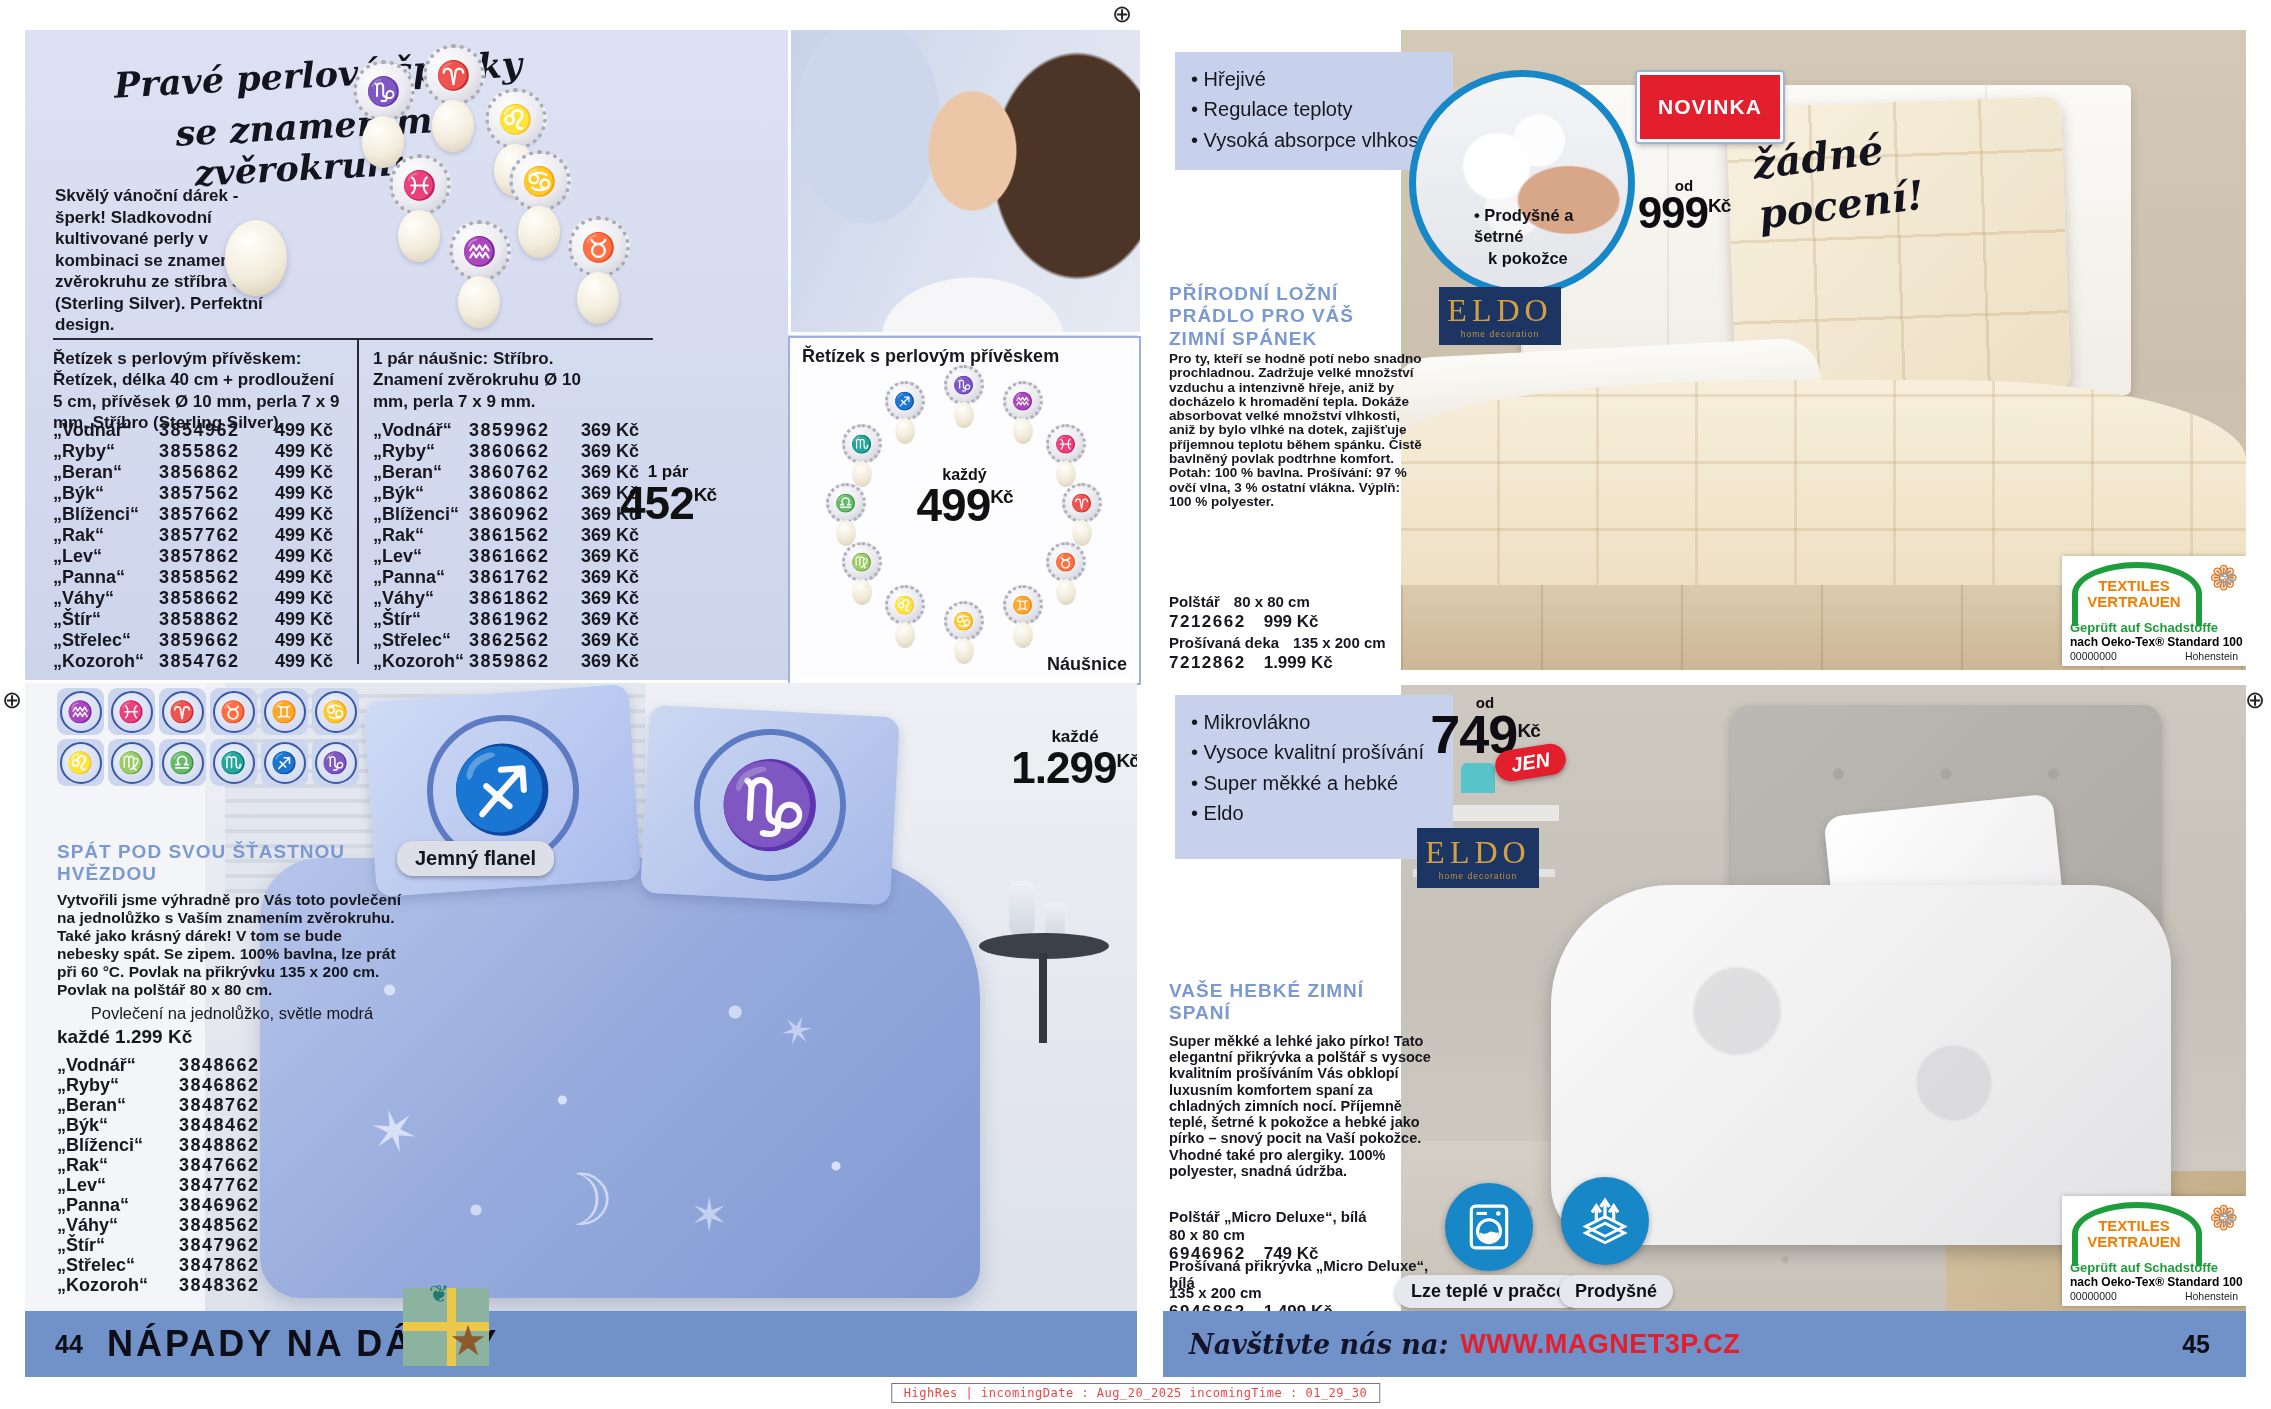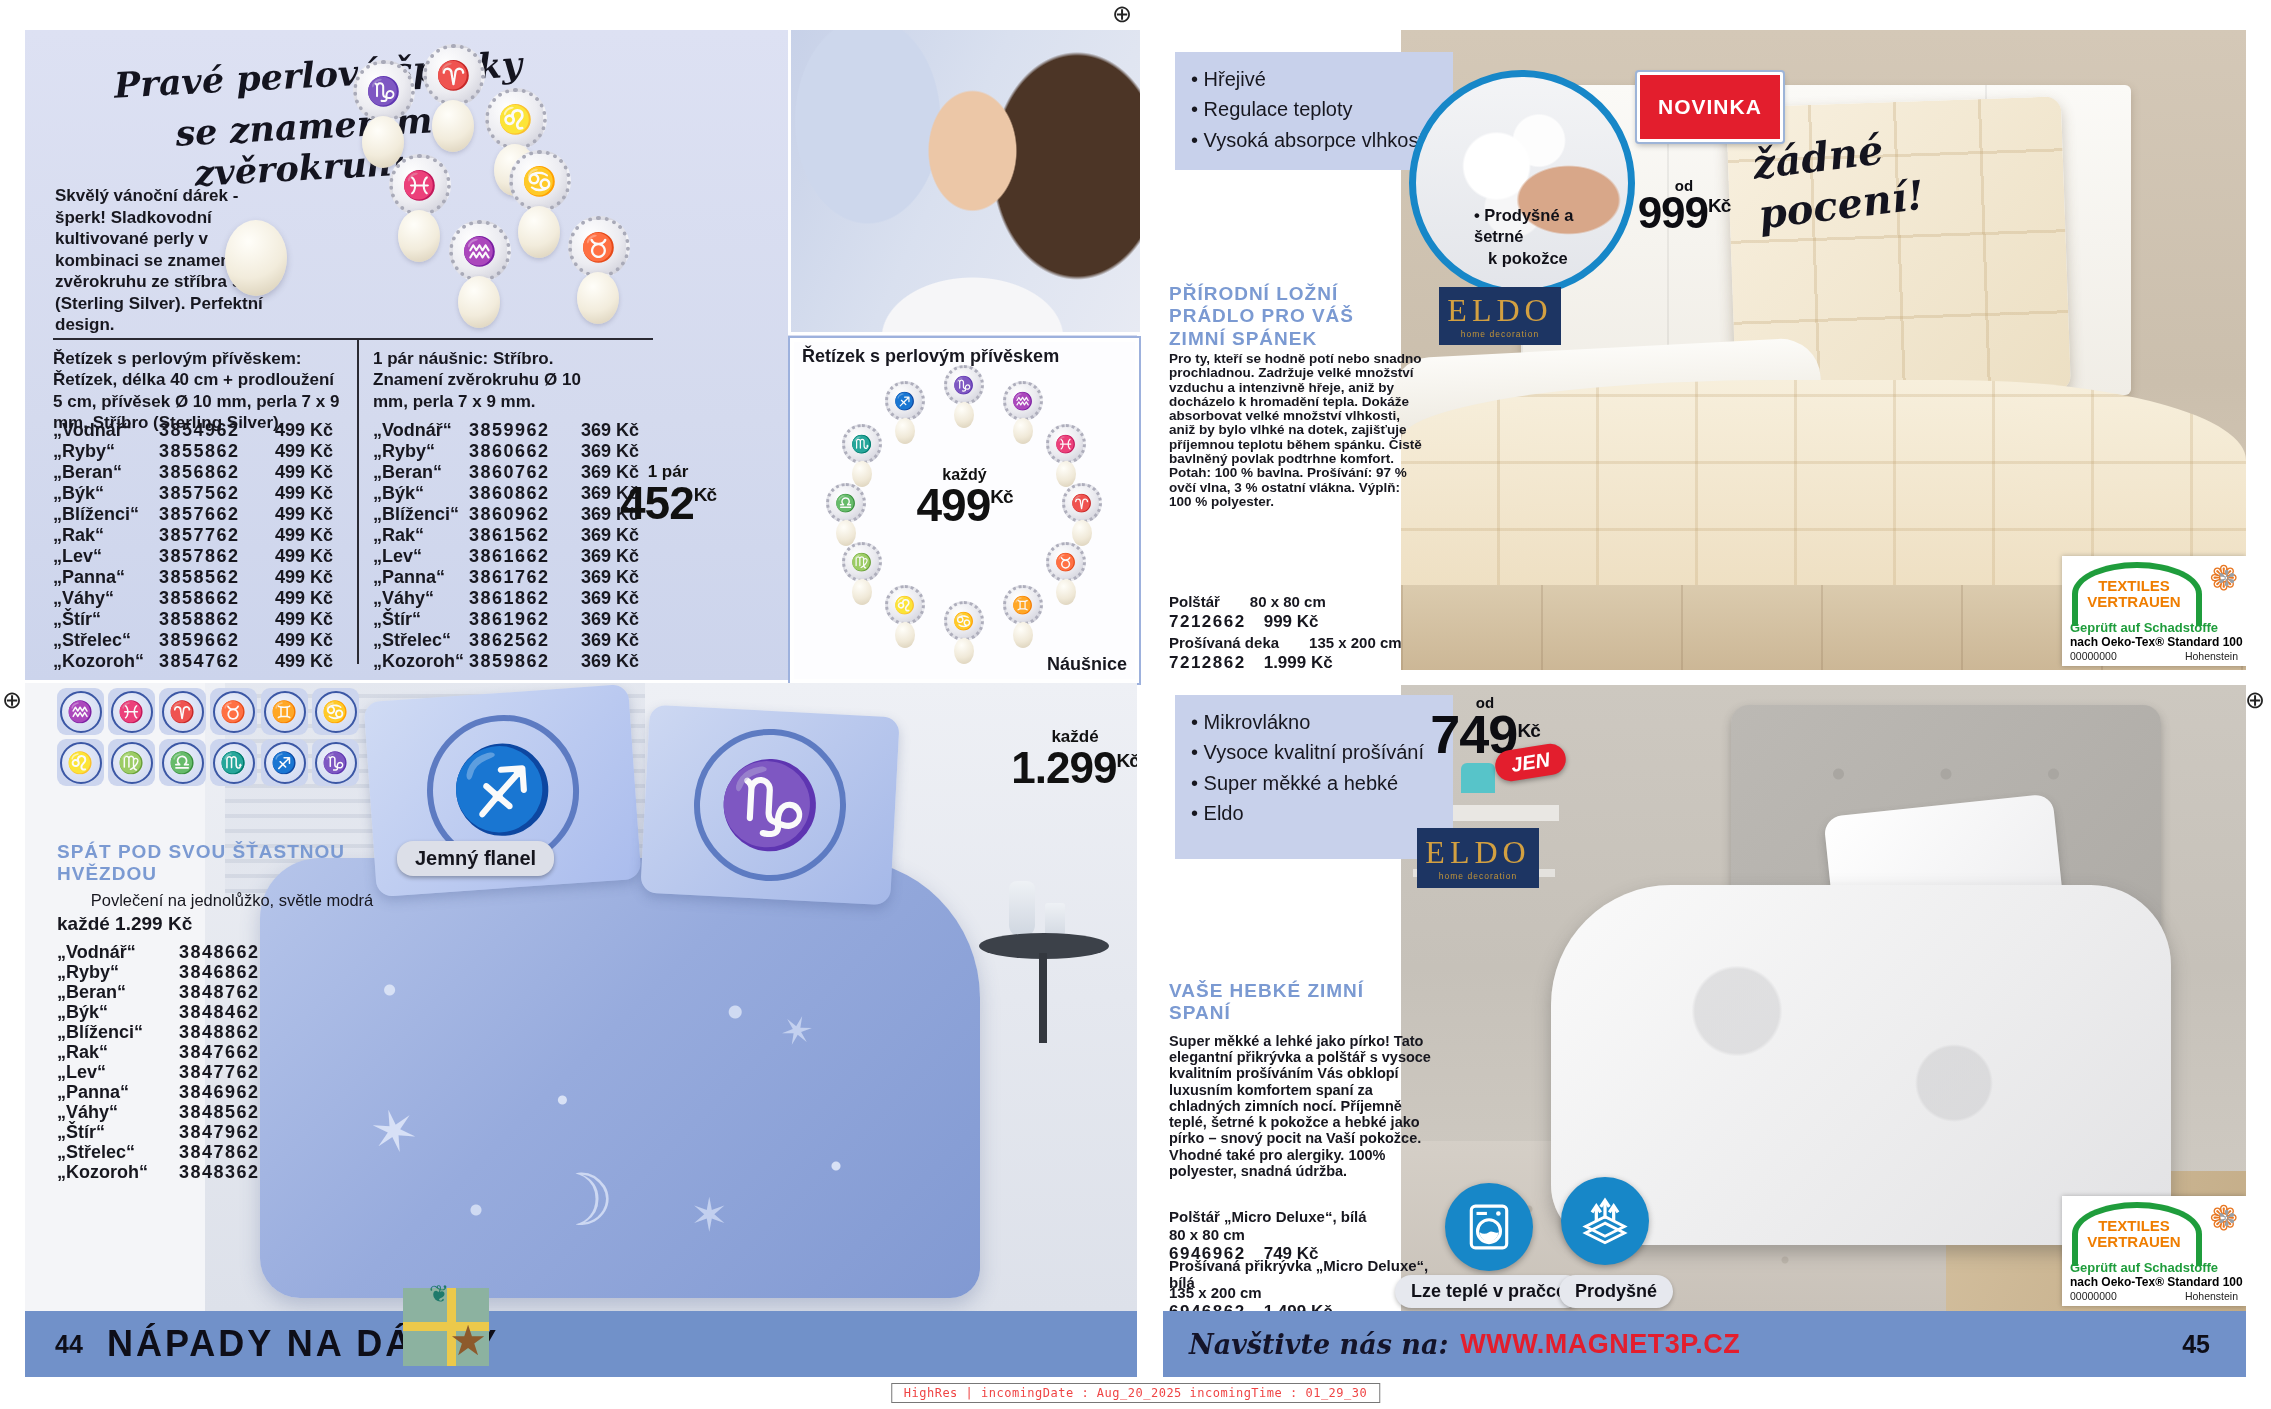--- a/index.html
+++ b/index.html
@@ -197,21 +197,21 @@
   .eldo{position:absolute;background:#1d3563;color:#d3a041;display:flex;flex-direction:column;
       align-items:center;justify-content:center;}
   #eldo1{left:276px;top:257px;width:122px;height:58px;}
   #eldo2{left:254px;top:143px;width:122px;height:60px;}
   .eldo .nm{font-family:"Liberation Serif",serif;font-size:32px;letter-spacing:5px;line-height:1;}
   .eldo .sb{font-size:8.5px;letter-spacing:1px;margin-top:3px;color:#c29438;}
   #win1 .h1{position:absolute;left:6px;top:253px;width:240px;}
   #win1 .para{position:absolute;left:6px;top:322px;width:256px;font-size:13.5px;font-weight:700;line-height:1.06;}
   .prodblock{position:absolute;left:6px;font-size:15px;font-weight:700;}
   #prod1{top:562px;}
-  .prodblock .lab{display:flex;gap:30px;height:19px;align-items:center;}
+  .prodblock .lab{display:flex;gap:14px;height:19px;align-items:center;}
   .prodblock .cp{display:flex;gap:18px;height:22px;align-items:center;font-size:17px;}
   .prodblock .cp .cd{letter-spacing:1.5px;}
   .prodblock .cp .pr{font-weight:800;}
   
   .tex{position:absolute;width:184px;height:110px;background:#fff;box-shadow:0 0 5px rgba(0,0,0,.25);
       font-family:"Liberation Sans",sans-serif;}
   .tex .arc{position:absolute;left:10px;top:6px;width:118px;height:58px;border:6px solid #1f9d3c;
       border-bottom:none;border-radius:118px 118px 0 0/58px 58px 0 0;}
   .tex .t1{position:absolute;left:22px;top:22px;width:100px;text-align:center;color:#ef7d00;
       font-weight:800;font-size:15px;line-height:1.05;}
@@ -639,20 +639,21 @@
     <div id="bed1price">
       <div class="lbl">každé</div>
       <div class="num"><span>1.299</span><sup>Kč</sup></div>
     </div>
 
     <div id="bed1text">
       <div class="bluehead">
         <div>SPÁT POD SVOU ŠŤASTNOU</div>
         <div>HVĚZDOU</div>
       </div>
+      <div class="para">Vytvořili jsme výhradně pro Vás toto povlečení na jednolůžko s Vaším znamením zvěrokruhu. Také jako krásný dárek! V tom se bude nebesky spát. Se zipem. 100% bavlna, lze prát při 60 °C. Povlak na přikrývku 135 x 200 cm. Povlak na polštář 80 x 80 cm.</div>
       <div class="sub">Povlečení na jednolůžko, světle modrá</div>
       <div class="pline">každé 1.299 Kč</div>
       <div id="bedrows">
 
       <div class="brow">
             <span class="s">„Vodnář“</span>
             <span class="c">3848662</span>
           </div>
           <div class="brow">
             <span class="s">„Ryby“</span>

